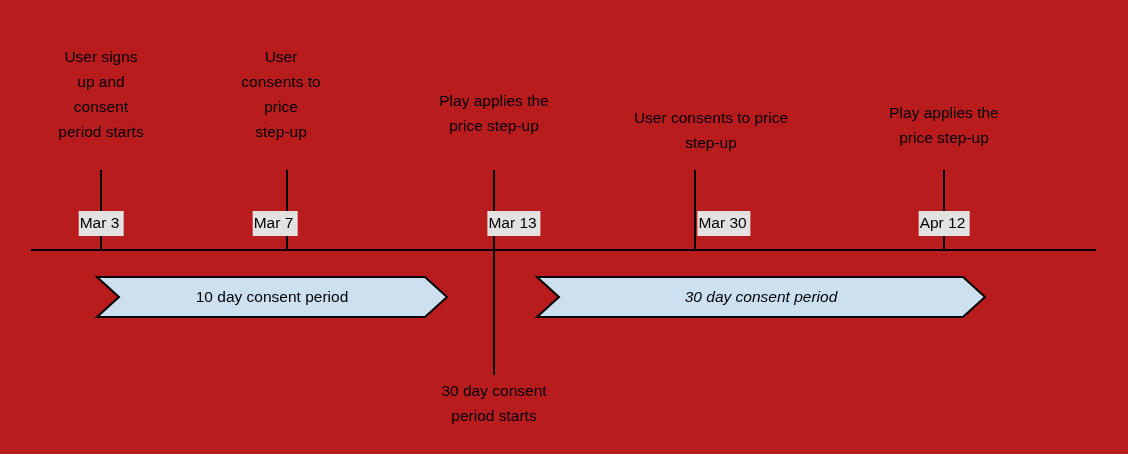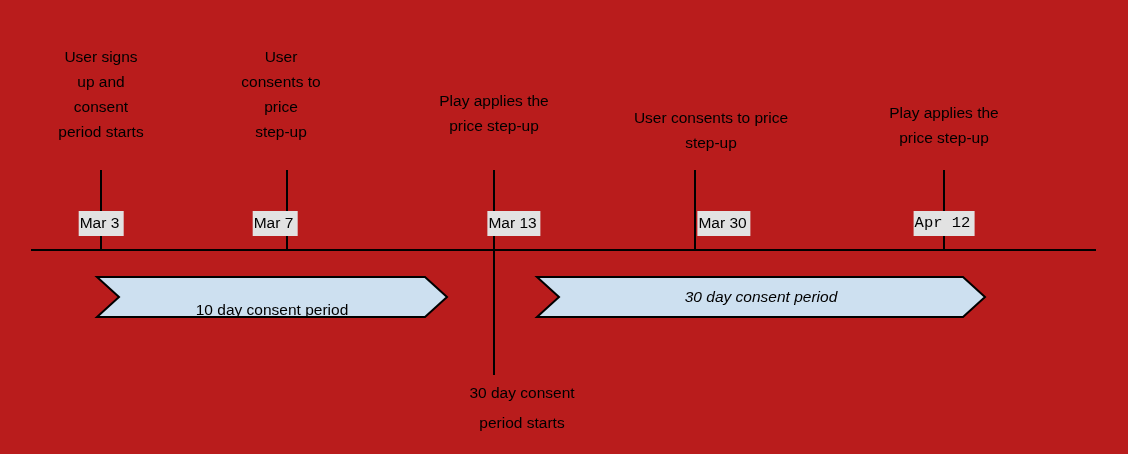--- a/index.html
+++ b/index.html
@@ -47,24 +47,23 @@
     text-align: center;
     font-size: 15.5px;
     line-height: 20px;
     color: #000000;
     white-space: nowrap;
   }
   .bottom-note {
     position: absolute;
     text-align: center;
     font-size: 15.5px;
-    line-height: 30px;
+    line-height: 25px;
     color: #000000;
     white-space: pre-line;
-    margin-left: 28px;
   }
 </style>
 </head>
 <body>
 
 <div id="diagram">
 
   <svg class="svg-layer" viewBox="0 0 1128 454" xmlns="http://www.w3.org/2000/svg">
     <g id="gfx">
         <line x1="31" y1="250" x2="1096" y2="250" stroke="#000000" stroke-width="2"></line>
@@ -91,20 +90,20 @@
 step-up</div>
       <div class="date-chip" style="top: 211px; left: 275px; transform: translateX(-50%);">Mar 7</div>
       <div class="event-caption" style="left: 494px; top: 88px; width: auto; transform: translateX(-50%);">Play applies the
 price step-up</div>
       <div class="date-chip" style="top: 211px; left: 494px; transform: translateX(-50%); margin-left: 20px;">Mar 13</div>
       <div class="event-caption" style="left: 695px; top: 105px; width: auto; transform: translateX(-50%); margin-left: 16px;">User consents to price
 step-up</div>
       <div class="date-chip" style="top: 211px; left: 724px; transform: translateX(-50%);">Mar 30</div>
       <div class="event-caption" style="left: 944px; top: 100px; width: auto; transform: translateX(-50%);">Play applies the
 price step-up</div>
-      <div class="date-chip" style="top: 211px; left: 944px; transform: translateX(-50%); font-family: Liberation Mono, monospace;">Apr 12</div>
-      <div class="band-label" style="left: 272px; top: 287px; transform: translateX(-50%); margin-top: 13px;">10 day consent period</div>
+      <div class="date-chip" style="top: 211px; left: 944px; transform: translateX(-50%);">Apr 12</div>
+      <div class="band-label" style="left: 272px; top: 287px; transform: translateX(-50%);">10 day consent period</div>
       <div class="band-label" style="left: 761px; top: 287px; transform: translateX(-50%); font-style: italic;">30 day consent period</div>
       <div class="bottom-note" style="left: 494px; top: 378px; transform: translateX(-50%);">30 day consent
 period starts</div>
     </div>
 
 </div>
 
 </body></html>

